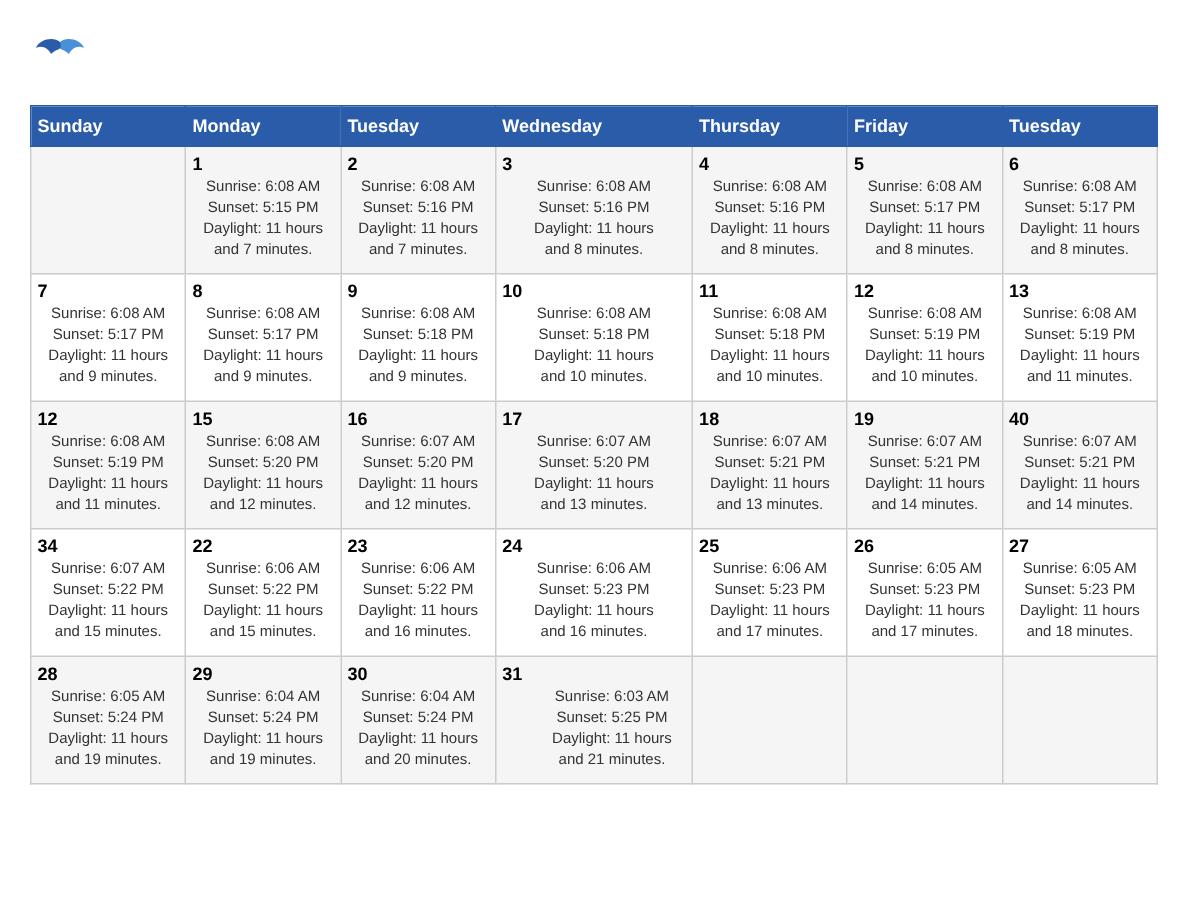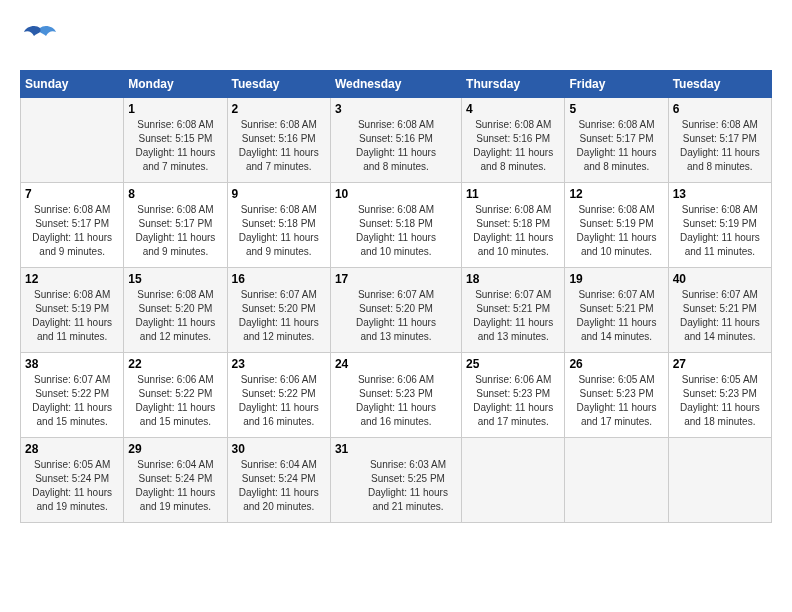--- a/index.html
+++ b/index.html
@@ -262,21 +262,21 @@
         <td>
           <span class="day-number">40</span>
           <div class="day-info" style="white-space: pre-line;">Sunrise: 6:07 AM
 Sunset: 5:21 PM
 Daylight: 11 hours
 and 14 minutes.</div>
         </td>
       </tr>
       <tr>
         <td>
-          <span class="day-number">38</span>
+          <span class="day-number">34</span>
           <div class="day-info" style="white-space: pre-line;">Sunrise: 6:07 AM
 Sunset: 5:22 PM
 Daylight: 11 hours
 and 15 minutes.</div>
         </td>
         <td>
           <span class="day-number">22</span>
           <div class="day-info" style="white-space: pre-line;">Sunrise: 6:06 AM
 Sunset: 5:22 PM
 Daylight: 11 hours

